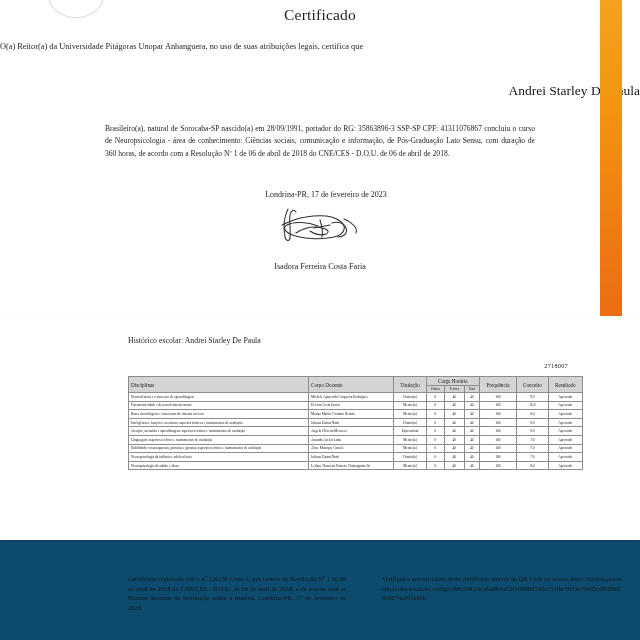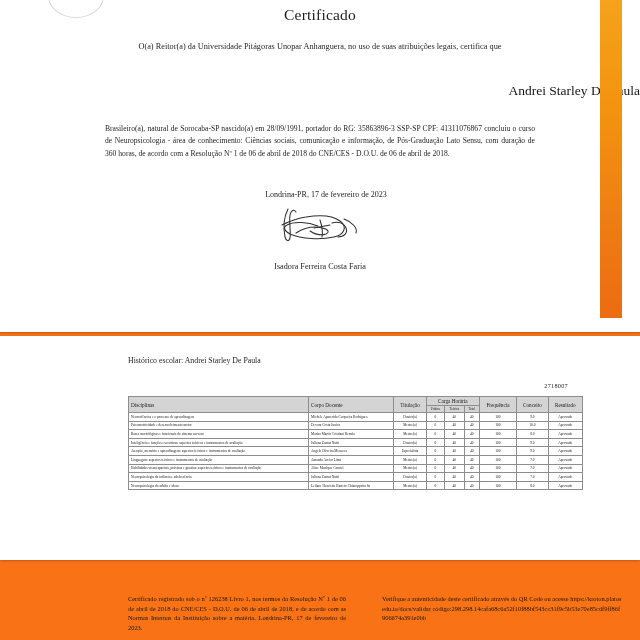--- a/index.html
+++ b/index.html
@@ -2,46 +2,46 @@
 <html><head>
 <meta charset="utf-8">
 <style>
   * { box-sizing: border-box; margin: 0; padding: 0; }
   html, body {
     width: 640px; height: 640px;
     background: #f0f0f0;
     font-family: "Liberation Serif", serif;
     overflow: hidden;
   }
-  #viewport { position: relative; width: 640px; height: 640px; background: #f97316; }
+  #viewport { position: relative; width: 640px; height: 640px; background: #0c4a6e; }
 
   
   .page {
     position: absolute; left: 0; width: 640px; background: #fff;
     box-shadow: 0 1px 2px rgba(0,0,0,.22);
   }
   #page-cert { top: 0; height: 332px; }
-  #page-hist { top: 336px; height: 224px; }
+  #page-hist { top: 316px; height: 224px; }
 
   .orange-bar {
     position: absolute; top: 0; right: 18px; width: 22px; height: 318px;
     background: linear-gradient(180deg,#f5a21c 0%, #f3930f 35%, #ee7a12 75%, #ec6c13 100%);
   }
   .logo-arc {
     position: absolute; left: 48px; top: -26px;
     width: 56px; height: 44px; border: 1.6px solid #d8d8d8;
     border-radius: 50%;
   }
 
   .cert-title {
     text-align: center; font-size: 15.5px; color: #1c1c1c;
     margin-top: 6px; letter-spacing: .2px;
   }
   .cert-pre {
-    text-align: center; font-size: 8.3px; color: #1f1f1f;
+    text-align: left; font-size: 8.3px; color: #1f1f1f;
     margin-top: 18px;
   }
   .cert-name {
     text-align: right; font-size: 13.5px; color: #16161a;
     margin-top: 32px;
   }
   .cert-body {
     width: 430px; margin: 24px auto 0 auto;
     font-size: 7.6px; line-height: 1.62; color: #1d1d1d;
     text-align: justify;

